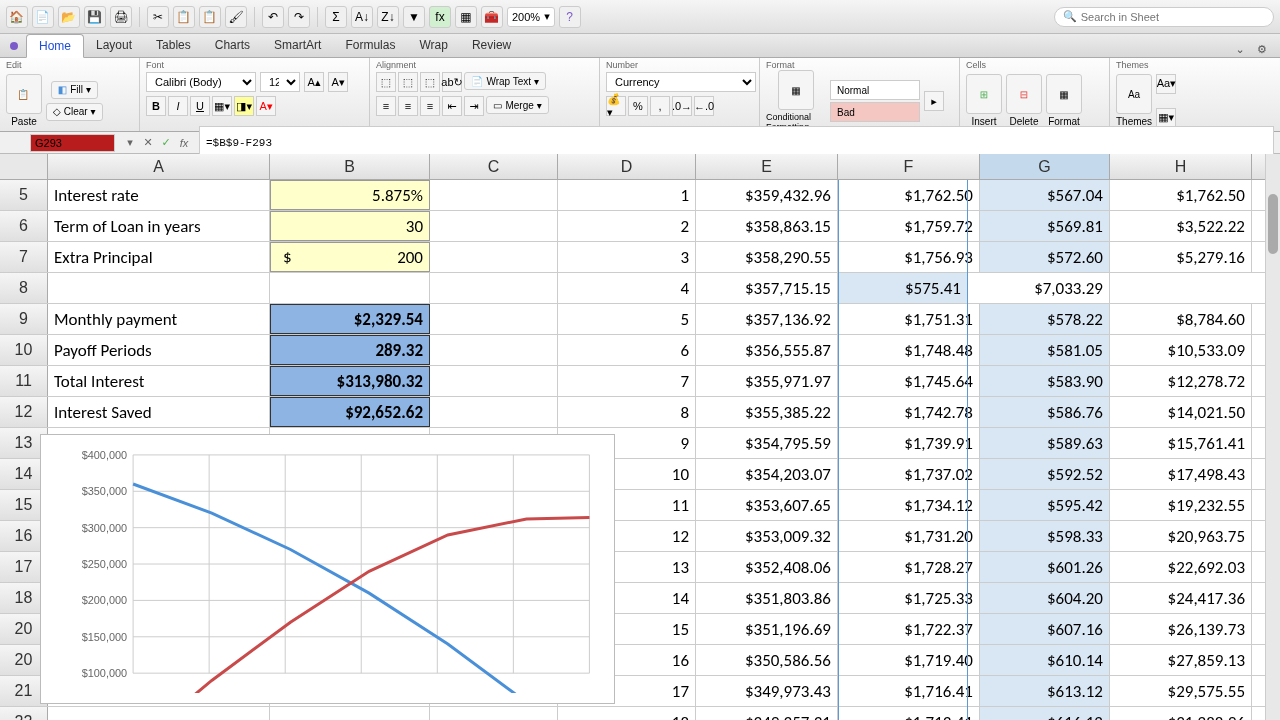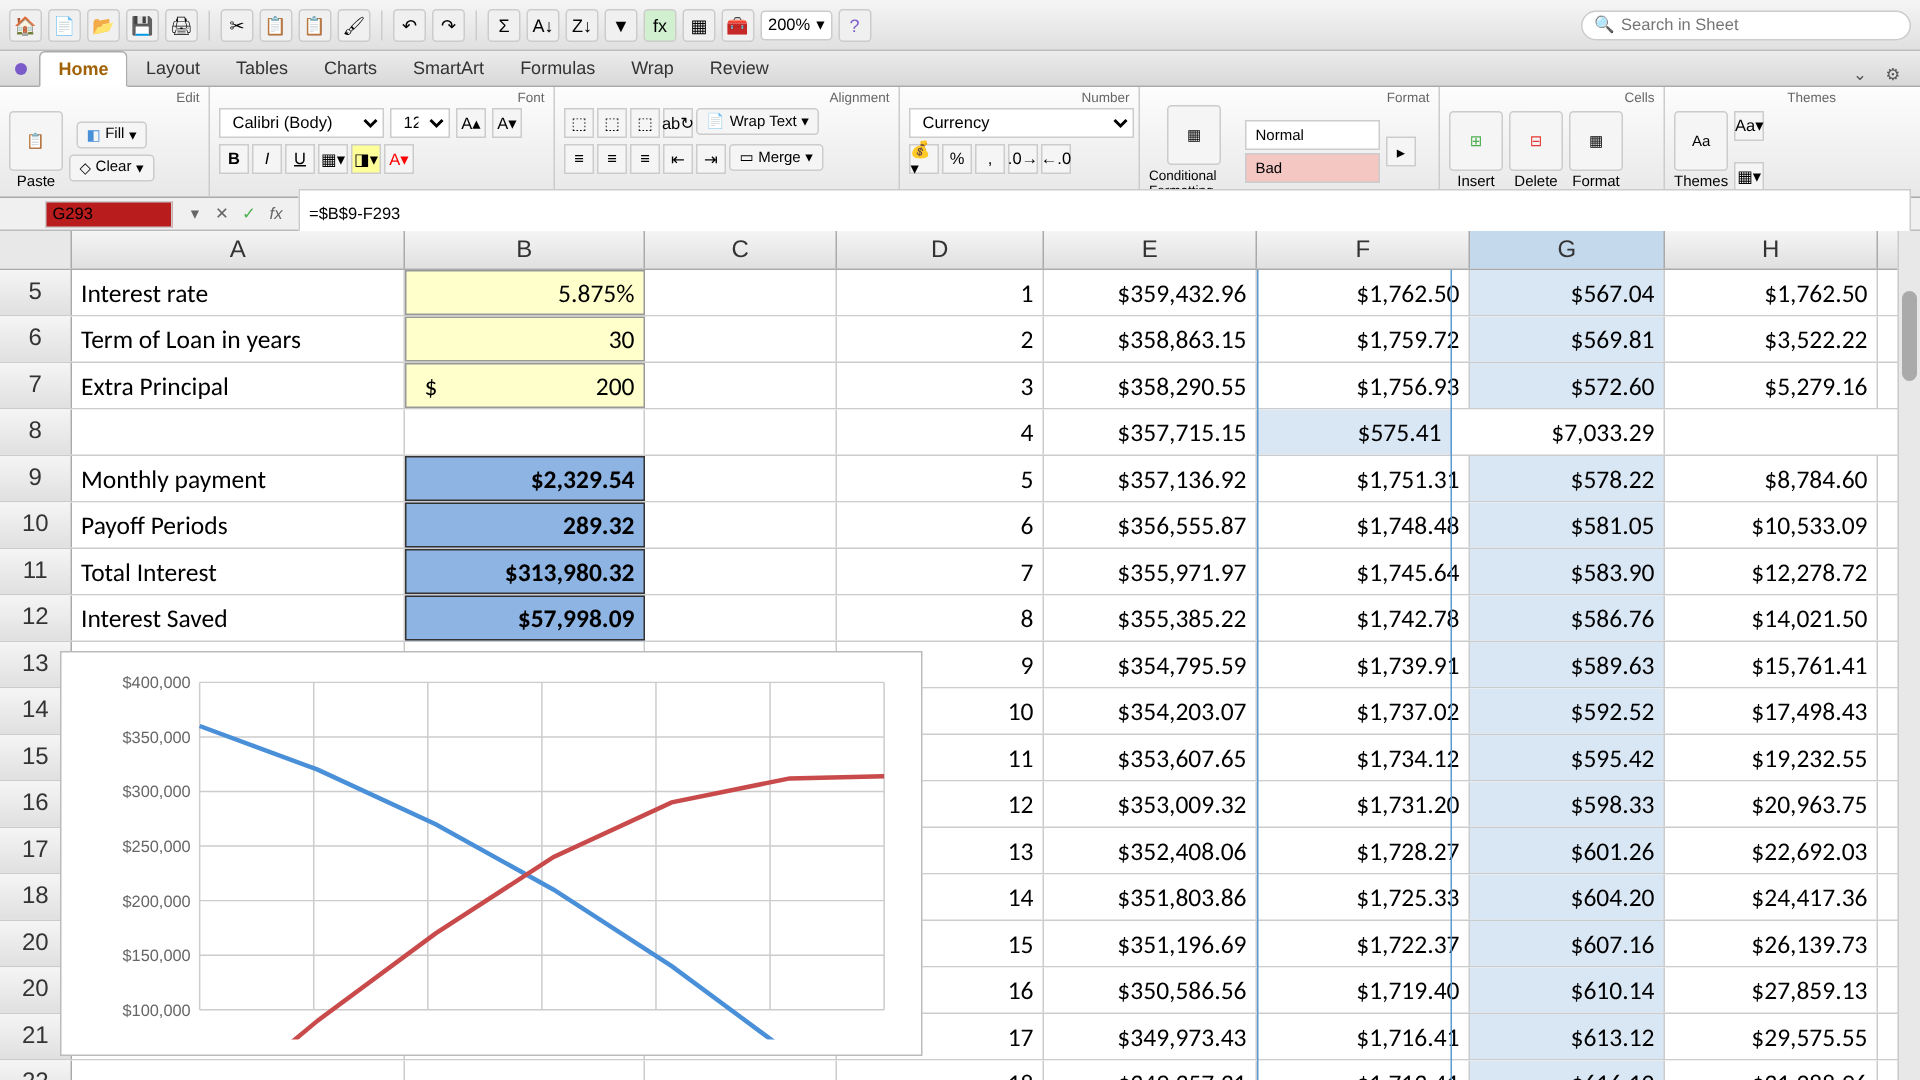--- a/index.html
+++ b/index.html
@@ -10,44 +10,44 @@
 .tb-btn { width: 22px; height: 22px; background: #f0f0f0; border: 1px solid #ccc; border-radius: 3px; display: flex; align-items: center; justify-content: center; font-size: 12px; cursor: pointer; }
 .tb-sep { width: 1px; height: 20px; background: #ccc; margin: 0 3px; }
 .zoom-box { display: flex; align-items: center; border: 1px solid #ccc; border-radius: 3px; background: #fff; height: 20px; padding: 0 4px; }
 .zoom-box span { font-size: 11px; }
 .search-box { margin-left: auto; display: flex; align-items: center; background: #fff; border: 1px solid #ccc; border-radius: 10px; height: 20px; padding: 0 8px; width: 220px; }
 .search-box input { border: none; outline: none; font-size: 11px; width: 100%; color: #999; }
 
 
 .ribbon-tabs { background: linear-gradient(#ececec,#d8d8d8); height: 24px; display: flex; align-items: flex-end; padding: 0 10px; gap: 2px; border-bottom: 1px solid #aaa; position: relative; }
 .rtab { padding: 4px 12px; font-size: 12px; color: #333; cursor: pointer; border-radius: 4px 4px 0 0; }
-.rtab.active { background: #fff; border: 1px solid #aaa; border-bottom: 1px solid #fff; font-weight: bold; color: #a16207; margin-bottom: -1px; }
+.rtab.active { background: #fff; border: 1px solid #aaa; border-bottom: 1px solid #fff; font-weight: normal; color: #1d4ed8; margin-bottom: -1px; }
 .rtab-dot { width: 8px; height: 8px; background: #7b5bc9; border-radius: 50%; margin-right: 6px; align-self: center; }
 .ribbon-right { margin-left: auto; display: flex; gap: 6px; align-items: center; }
 .rr-btn { width: 16px; height: 16px; display: flex; align-items: center; justify-content: center; cursor: pointer; color: #555; }
 
 
 .ribbon { background: linear-gradient(#fdfdfd,#e8e8e8); height: 74px; display: flex; border-bottom: 1px solid #aaa; }
 .rgroup { border-right: 1px solid #ccc; padding: 2px 6px; display: flex; flex-direction: column; }
-.rgroup-header { font-size: 9px; color: #666; text-align: right; height: 12px; }
+.rgroup-header { font-size: 9px; color: #666; text-align: left; height: 12px; }
 .rgroup-body { flex: 1; display: flex; align-items: center; gap: 4px; }
 .rg-col { display: flex; flex-direction: column; gap: 2px; align-items: center; }
 .rg-btn-big { width: 36px; height: 40px; background: #f5f5f5; border: 1px solid #ccc; border-radius: 3px; display: flex; flex-direction: column; align-items: center; justify-content: center; font-size: 10px; cursor: pointer; }
 .rg-btn-sm { height: 18px; padding: 0 6px; background: #f5f5f5; border: 1px solid #ccc; border-radius: 3px; display: flex; align-items: center; font-size: 10px; cursor: pointer; gap: 3px; }
 .font-select { height: 20px; border: 1px solid #ccc; background: #fff; font-size: 11px; padding: 0 4px; }
 .fmt-btn { width: 20px; height: 20px; border: 1px solid #ccc; background: #f5f5f5; display: flex; align-items: center; justify-content: center; cursor: pointer; font-size: 11px; }
 .fmt-row { display: flex; gap: 2px; }
 .style-box { width: 90px; height: 20px; border: 1px solid #ccc; background: #fff; font-size: 10px; display: flex; align-items: center; padding: 0 6px; }
 .style-box.bad { background: #f4c7c3; }
 
 
 .formula-bar { background: #f0f0f0; height: 22px; display: flex; align-items: center; border-bottom: 1px solid #bbb; }
 .name-box { width: 85px; height: 18px; border: 1px solid #ccc; background: #b91c1c; margin: 0 6px 0 30px; font-size: 11px; padding: 0 4px; display: flex; align-items: center; }
 .fb-btn { width: 18px; height: 18px; display: flex; align-items: center; justify-content: center; color: #666; cursor: pointer; font-size: 11px; }
-.formula-input { flex: 1; height: 34px; border: 1px solid #ccc; background: #fff; margin: 0 6px; font-size: 11px; padding: 0 6px; display: flex; align-items: center; font-family: Liberation Sans, sans-serif; }
+.formula-input { flex: 1; height: 34px; border: 1px solid #ccc; background: #fff; margin: 0 6px; font-size: 11px; padding: 0 6px; display: flex; align-items: center; font-family: Liberation Mono, monospace; }
 
 
 .sheet { display: flex; flex-direction: column; height: calc(720px - 34px - 24px - 74px - 22px); position: relative; }
 .col-headers { display: flex; height: 26px; background: linear-gradient(#f5f5f5,#e0e0e0); border-bottom: 1px solid #aaa; }
 .corner { width: 48px; border-right: 1px solid #aaa; background: #e8e8e8; }
 .ch { border-right: 1px solid #aaa; display: flex; align-items: center; justify-content: center; font-size: 16px; font-weight: normal; color: #333; }
 .rows { overflow: hidden; flex: 1; position: relative; }
 .row { display: flex; height: 31px; border-bottom: 1px solid #ccc; background: #fff; }
 .rh { width: 48px; background: linear-gradient(#f5f5f5,#e0e0e0); border-right: 1px solid #aaa; display: flex; align-items: center; justify-content: center; font-size: 16px; color: #333; }
 .cell { border-right: 1px solid #ccc; display: flex; align-items: center; padding: 0 6px; font-size: 17px; font-family: Calibri, Arial, sans-serif; }
@@ -351,21 +351,21 @@
         <div class="cell wC"></div>
         <div class="cell wD right">7</div>
         <div class="cell wE right">$355,971.97</div>
         <div class="cell wF right">$1,745.64</div>
         <div class="cell wG right sel">$583.90</div>
         <div class="cell wH right">$12,278.72</div>
       </div>
       <div class="row">
         <div class="rh">12</div>
         <div class="cell wA">Interest Saved</div>
-        <div class="cell wB blue">$57,998.09</div>
+        <div class="cell wB blue">$92,652.62</div>
         <div class="cell wC"></div>
         <div class="cell wD right">8</div>
         <div class="cell wE right">$355,385.22</div>
         <div class="cell wF right">$1,742.78</div>
         <div class="cell wG right sel">$586.76</div>
         <div class="cell wH right">$14,021.50</div>
       </div>
       <div class="row">
         <div class="rh">13</div>
         <div class="cell wA"></div>

